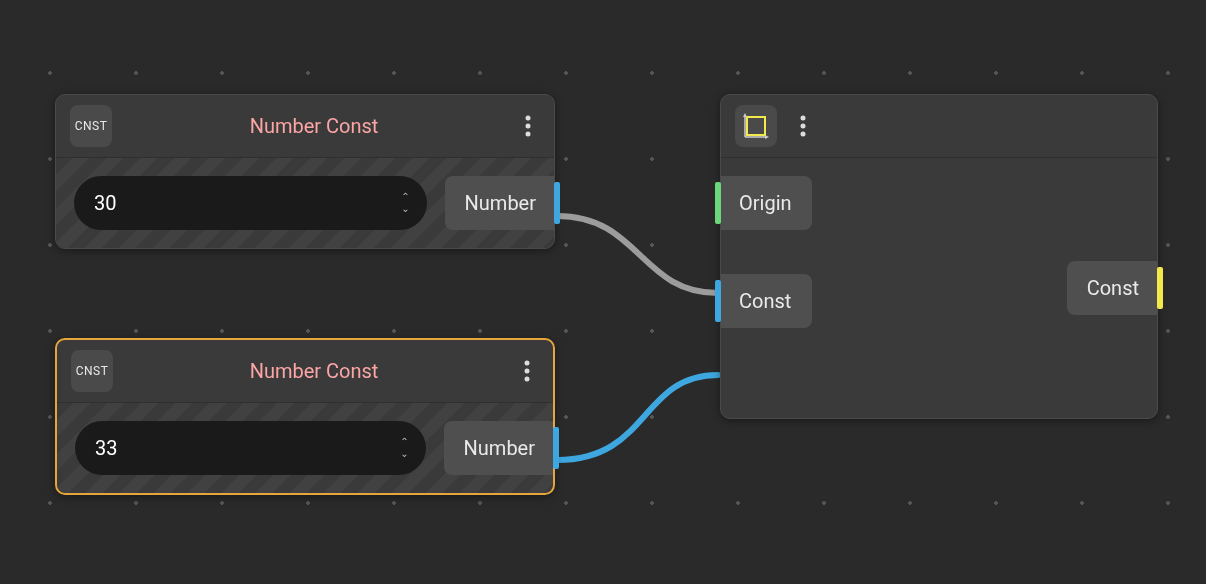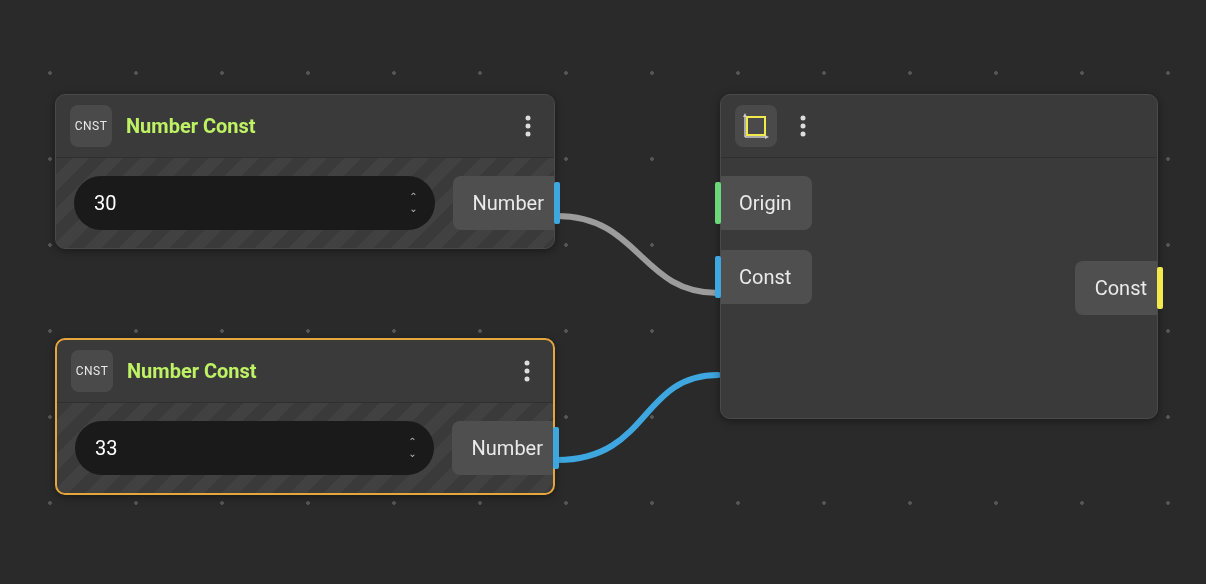--- a/index.html
+++ b/index.html
@@ -56,24 +56,25 @@
     display: flex;
     align-items: center;
     justify-content: center;
     font-size: 12px;
     font-weight: 400;
     color: #e8e8e8;
     letter-spacing: 0.5px;
   }
   .node-badge svg { display: block; }
   .node-title {
-    color: #bef264;
+    color: #fca5a5;
     font-size: 20px;
-    font-weight: 700;
+    font-weight: 400;
     flex: 1;
+    text-align: center;
   }
   .node-menu {
     width: 24px;
     height: 24px;
     display: flex;
     align-items: center;
     justify-content: center;
     color: #ddd;
     font-size: 22px;
     cursor: pointer;
@@ -127,21 +128,21 @@
     position: relative;
     background: #4f4f4f;
     color: #eaeaea;
     font-size: 20px;
     border-radius: 8px;
     height: 54px;
     padding: 0 20px;
     display: flex;
     align-items: center;
   }
-  .out-port { margin-right: -18px; border-top-right-radius: 0; border-bottom-right-radius: 0; padding-right: 10px; }
+  .out-port { margin-right: -18px; border-top-right-radius: 0; border-bottom-right-radius: 0; padding-right: 18px; }
   .in-port  { margin-left: -18px; border-top-left-radius: 0; border-bottom-left-radius: 0; padding-left: 18px; }
   .port-strip {
     position: absolute;
     width: 6px;
     top: 6px;
     bottom: 6px;
     border-radius: 2px;
   }
   .out-port .port-strip { right: -6px; }
   .in-port  .port-strip { left: -6px; }
@@ -151,21 +152,21 @@
   
   .rect-body {
     display: flex;
     padding: 18px;
     gap: 18px;
     min-height: 260px;
   }
   .rect-inputs {
     display: flex;
     flex-direction: column;
-    gap: 20px;
+    gap: 44px;
   }
   .rect-outputs {
     flex: 1;
     display: flex;
     align-items: center;
     justify-content: flex-end;
   }
   .rect-outputs .out-port { margin-right: -18px; }
 </style>
 </head>

